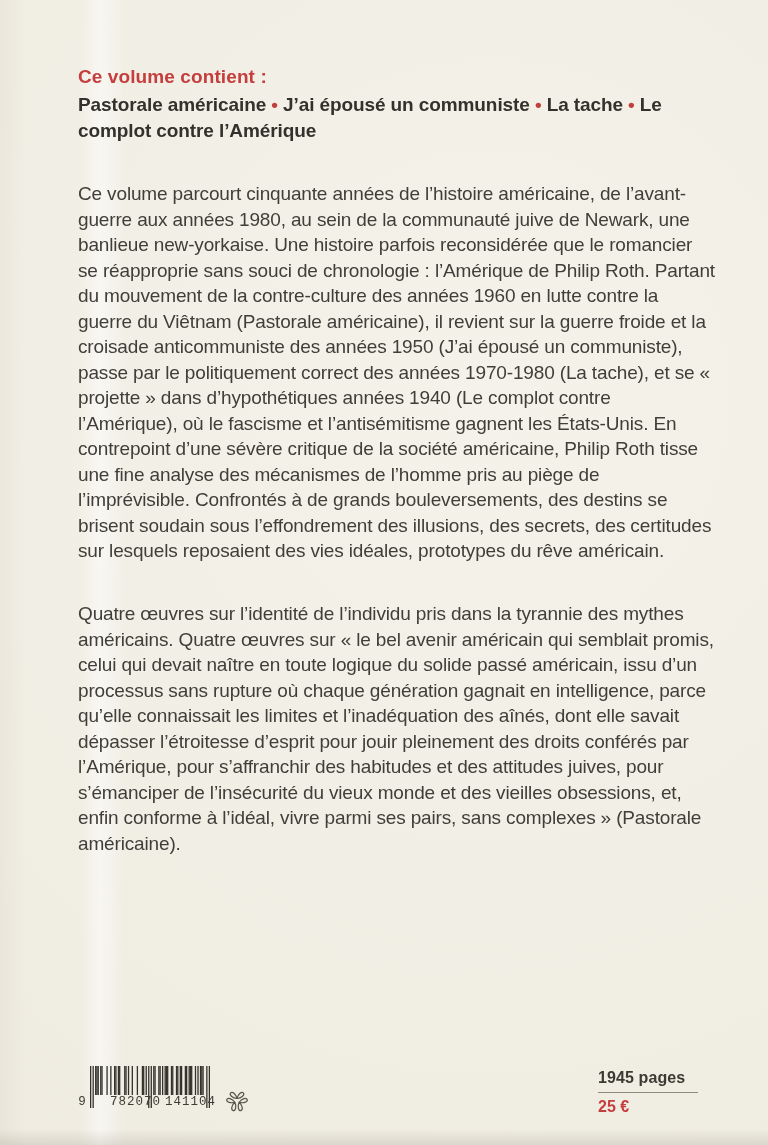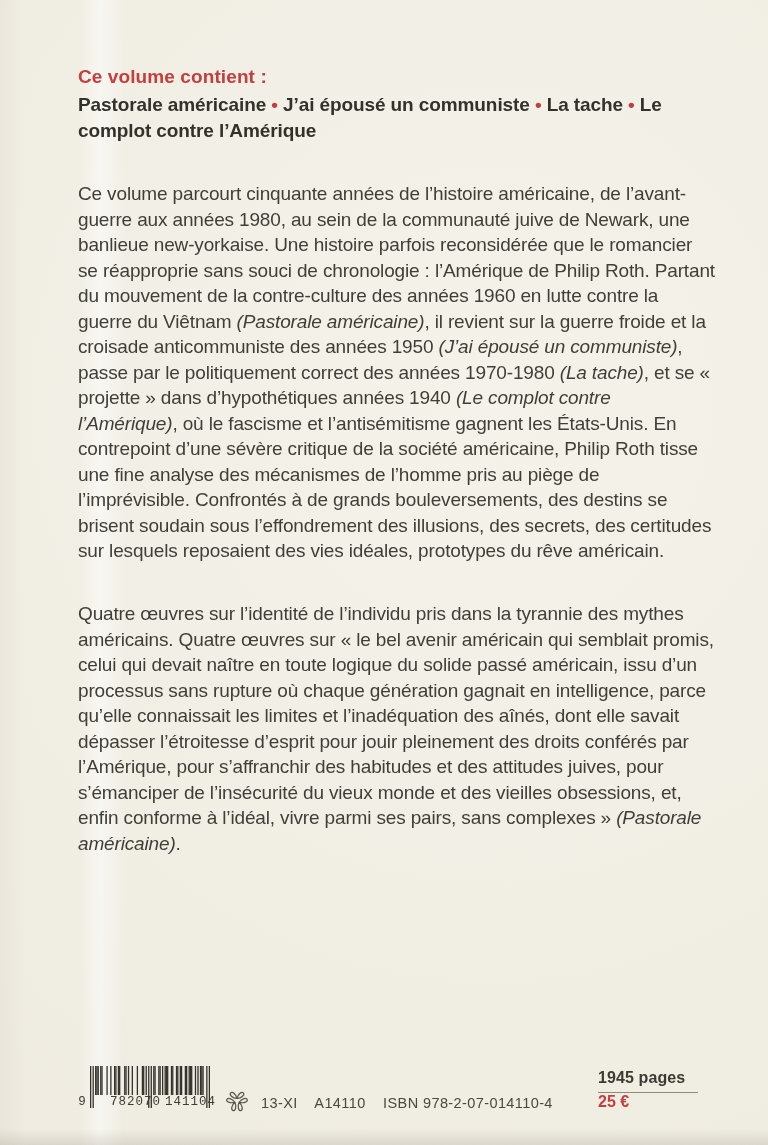--- a/index.html
+++ b/index.html
@@ -34,21 +34,21 @@
   }
   .titles .bullet{color:var(--accent,#c53e3e);}
 
   .body{
     position:absolute;left:78px;width:637px;margin:0;
     font-size:19px;line-height:25.5px;color:#403e39;letter-spacing:-.15px;
     text-align:left;
   }
   .p1{top:181px;}
   .p2{top:601px;}
-  .body .it{font-style:italic;}
+  .body .it{}
 
   
   .barcode{position:absolute;left:77px;top:1066px;width:146px;height:46px;}
   .barcode svg{position:absolute;left:13px;top:0;}
   .bd{
     position:absolute;top:29px;height:15px;
     font-family:"Liberation Mono",monospace;font-size:12.5px;color:#3e3c35;
     text-align:center;letter-spacing:1px;white-space:nowrap;
   }
   .bd1{left:-2px;width:14px;letter-spacing:0;}
@@ -60,21 +60,21 @@
   .imprint{
     position:absolute;left:261px;top:1095px;
     font-size:14.5px;color:#4a483f;letter-spacing:.4px;white-space:nowrap;
   }
   .imprint span{margin-right:13px;}
   .imprint span:last-child{margin-right:0;}
 
   .pricebox{position:absolute;left:598px;top:1069px;width:110px;}
   .pages{font-size:16px;font-weight:bold;color:#3c3a33;letter-spacing:.1px;}
   .rule{width:100px;height:0;border-top:1.5px solid #8e8a7c;margin-top:5px;}
-  .price{font-size:16px;font-weight:bold;color:var(--accent,#c53e3e);}
+  .price{margin-top:5px;font-size:16px;font-weight:bold;color:var(--accent,#c53e3e);}
 </style>
 </head>
 <body>
 
 <div class="cover">
 
   <div class="label">Ce volume contient :</div>
 
   <div class="titles"><span>Pastorale américaine</span><span class="bullet"> • </span><span>J’ai épousé un communiste</span><span class="bullet"> • </span><span>La tache</span><span class="bullet"> • </span><span>Le complot contre l’Amérique</span></div>
 
@@ -151,25 +151,20 @@
           <path d="M0,-2.5 C0.8,-6.5 4.5,-10 6.3,-8.2 C8,-6.4 4.8,-2.8 0,-2.5 Z"></path>
         </g>
         <g transform="rotate(240)">
           <path d="M0,-2.5 C-0.8,-6.5 -4.5,-10 -6.3,-8.2 C-8,-6.4 -4.8,-2.8 0,-2.5 Z"></path>
           <path d="M0,-2.5 C0.8,-6.5 4.5,-10 6.3,-8.2 C8,-6.4 4.8,-2.8 0,-2.5 Z"></path>
         </g>
       </g>
     </g>
   </svg>
 
-  <div class="imprint">
-    <span>13-XI</span>
-    <span>A14110</span>
-    <span>ISBN 978-2-07-014110-4</span>
-  </div>
 
   <div class="pricebox">
     <div class="pages">1945 pages</div>
     <div class="rule"></div>
     <div class="price">25 €</div>
   </div>
 
 </div>
 
 </body></html>

